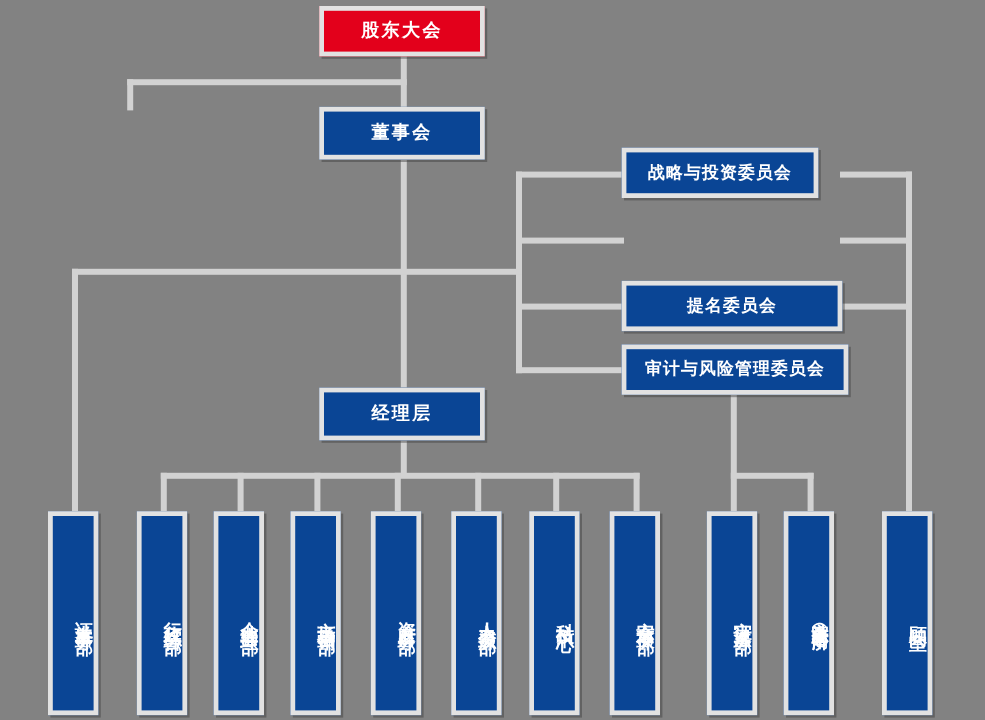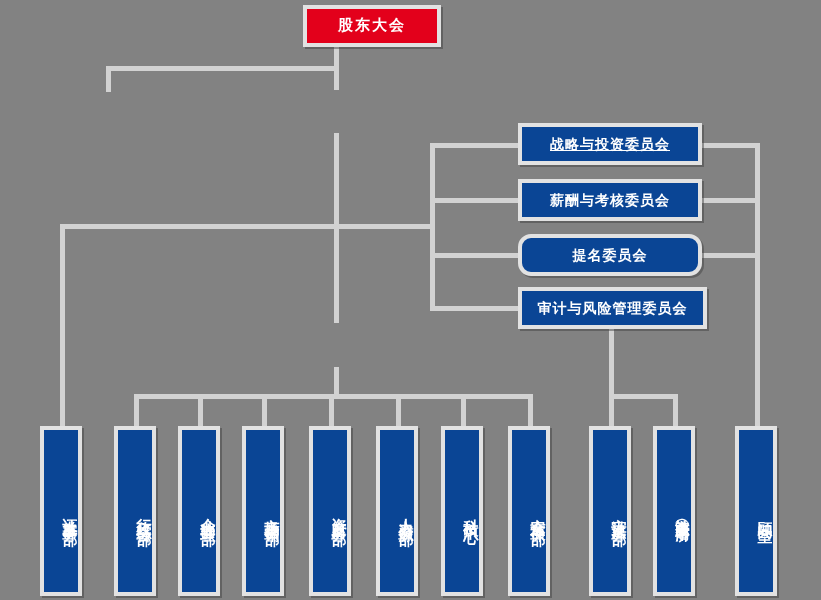--- a/index.html
+++ b/index.html
@@ -46,21 +46,21 @@
   }
   .node.red {
     background: #e3001b;
   }
   .node .lbl {
     display: block;
     width: 100%;
   }
 
   
-  .node.wide  { font-size: 15px; margin-left: 37px; }
+  .node.wide  { font-size: 15px; }
   .node.wide2 { font-size: 14px; letter-spacing: 1px; }
 
   
   .node.vert {
     writing-mode: vertical-rl;
     text-orientation: upright;
     font-size: 15px;
     letter-spacing: 3px;
     padding-top: 4px;
     align-items: flex-start;
@@ -116,29 +116,32 @@
   <div class="line v" style="left:755px; top:143px; height:284px;"></div>
   <div class="line h" style="left:700px; top:143px; width:60px;"></div>
   <div class="line h" style="left:700px; top:198px; width:60px;"></div>
   <div class="line h" style="left:700px; top:253px; width:60px;"></div>
 
   <div class="node red wide" style="left:266px; top:5px; width:138px; height:42px;">
     <span class="lbl">股东大会</span>
   </div>
 
 
+  <div class="node wide" style="left:266px; top:89px; width:138px; height:44px;">
+    <span class="lbl">董事会</span>
+  </div>
 
+  <div class="node wide" style="left:266px; top:323px; width:138px; height:44px;">
+    <span class="lbl">经理层</span>
+  </div>
 
-  <div class="node wide2" style="left:518px; top:123px; width:184px; height:42px;text-decoration:underline;">
+  <div class="node wide2" style="left:518px; top:123px; width:164px; height:42px;">
     <span class="lbl">战略与投资委员会</span>
   </div>
-  <div class="node wide2" style="left:518px; top:179px; width:184px; height:42px;">
-    <span class="lbl">薪酬与考核委员会</span>
-  </div>
-  <div class="node wide2" style="left:518px; top:234px; width:184px; height:42px;border-radius:13px;">
+  <div class="node wide2" style="left:518px; top:234px; width:184px; height:42px;">
     <span class="lbl">提名委员会</span>
   </div>
   <div class="node wide2" style="left:518px; top:287px; width:189px; height:42px;">
     <span class="lbl">审计与风险管理委员会</span>
   </div>
 
   <div class="node vert" style="left:40px; top:426px; width:42px; height:170px;">
     <span class="lbl">证券事务部</span>
   </div>
   <div class="node vert" style="left:114px; top:426px; width:42px; height:170px;">

